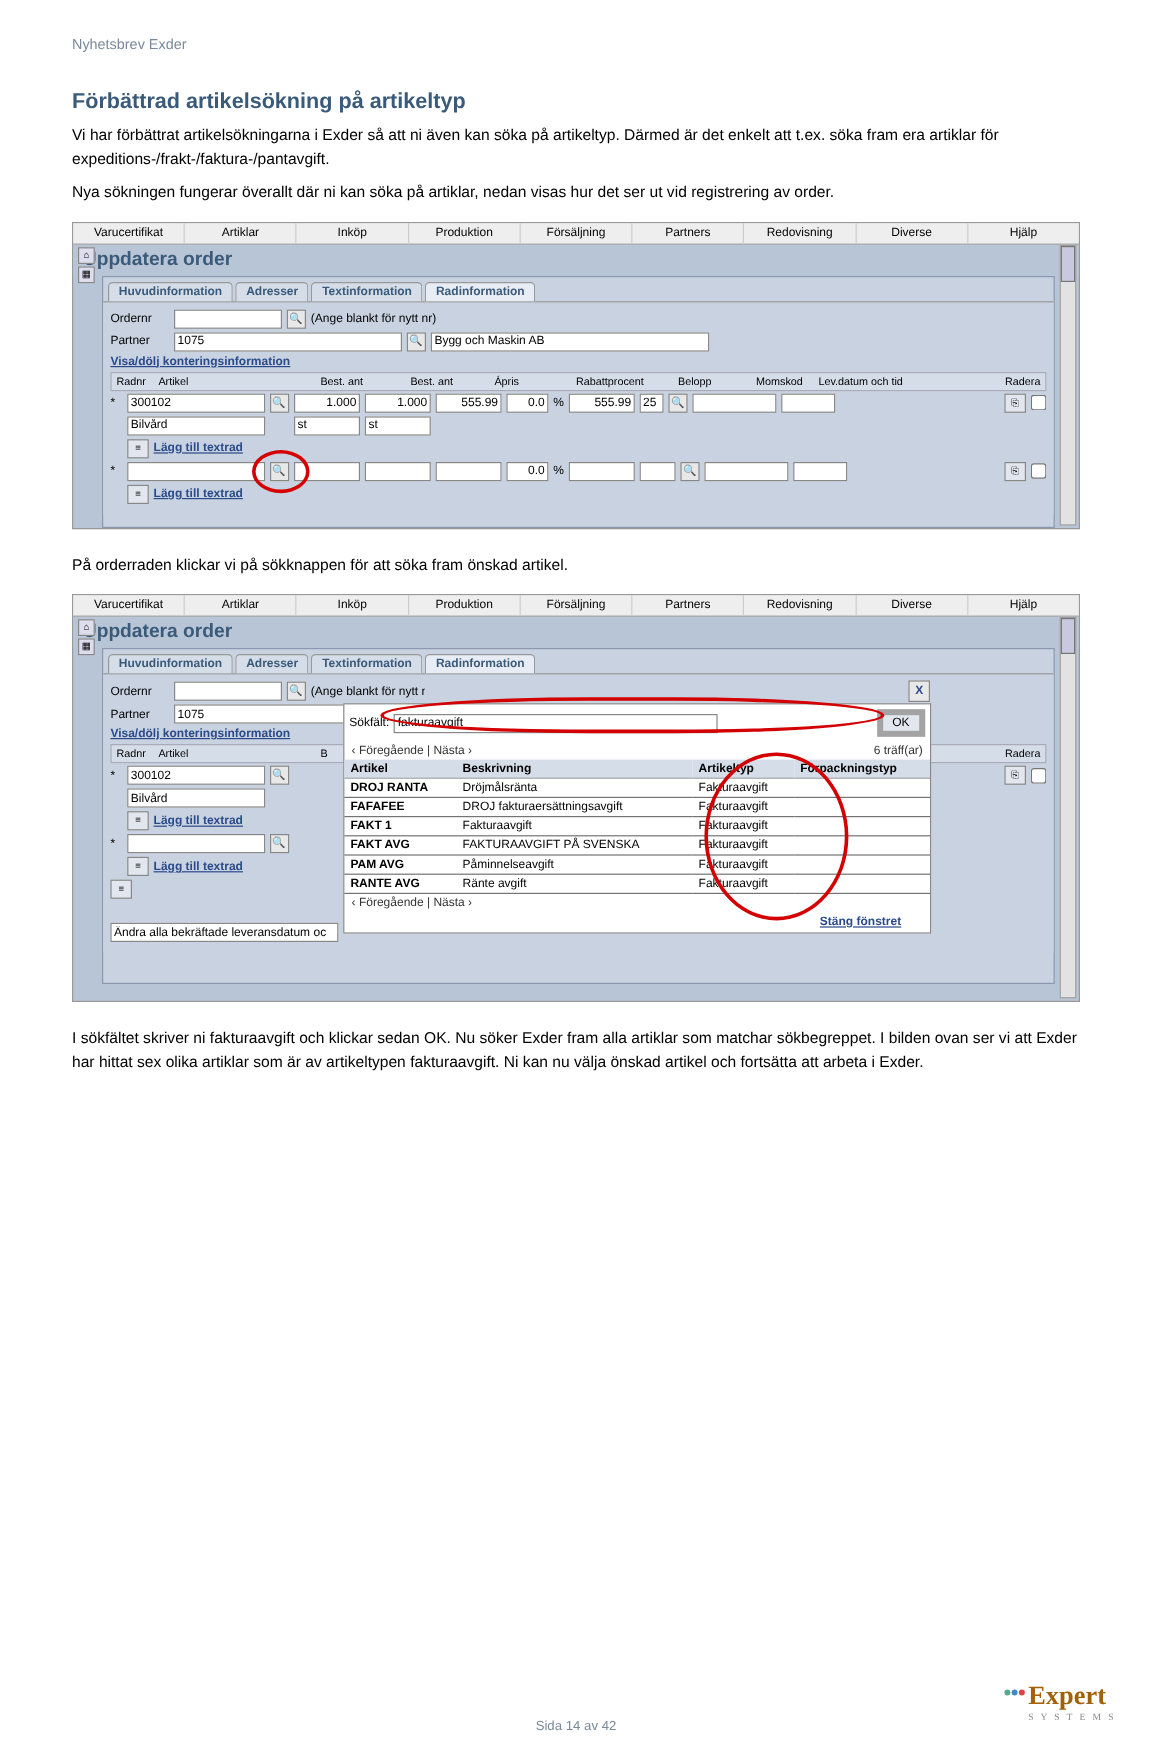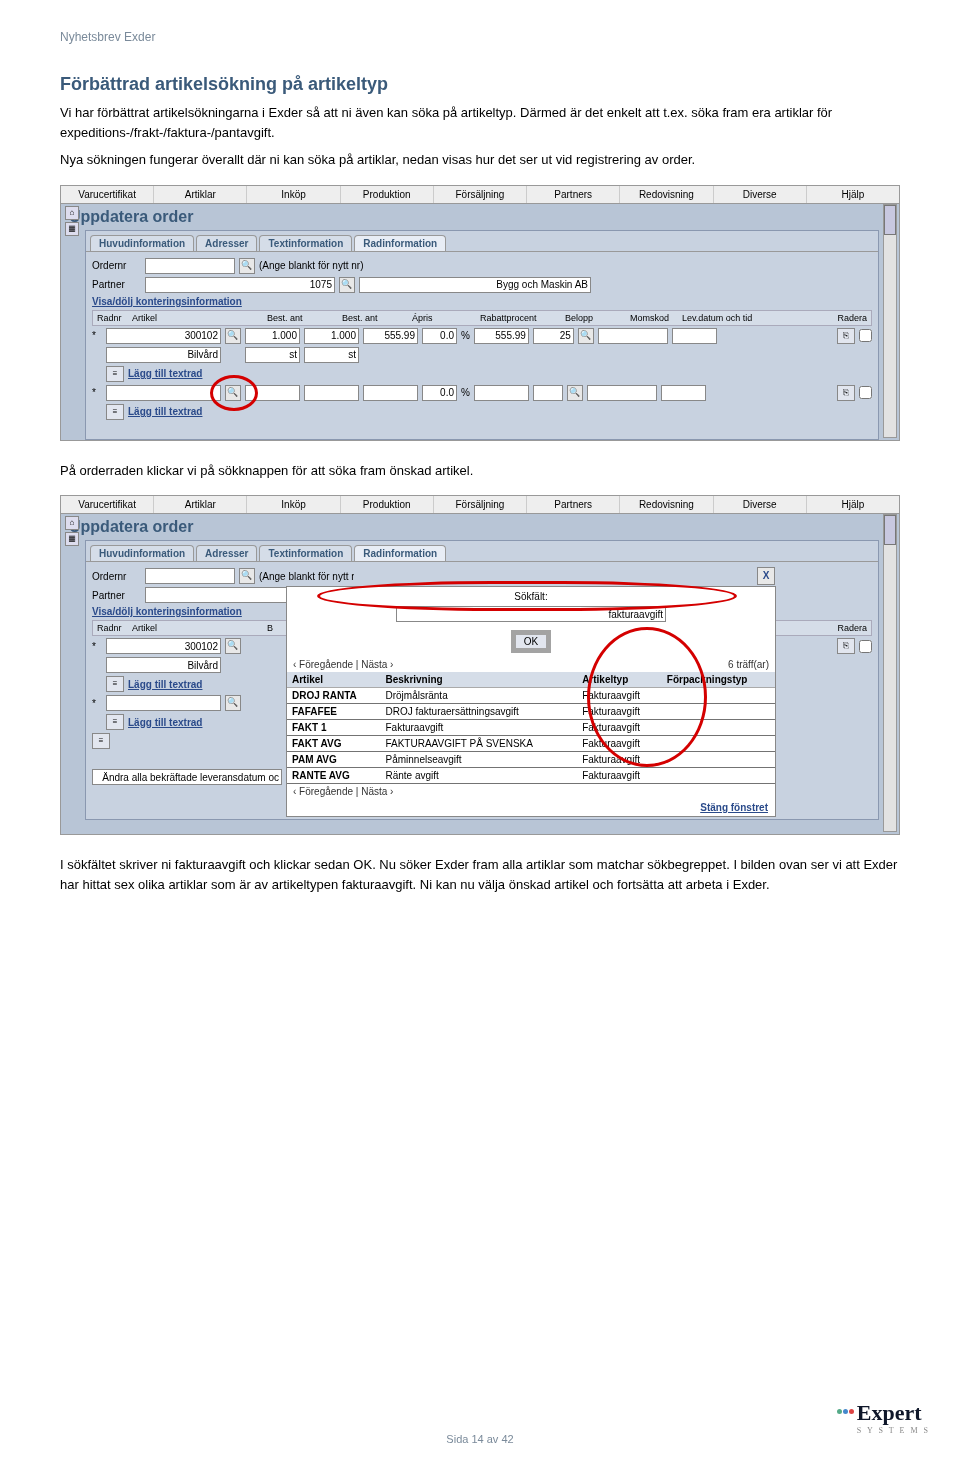--- a/index.html
+++ b/index.html
@@ -16,44 +16,44 @@
   .app-title { color: #3a5a7a; font-size: 16px; font-weight: bold; padding: 4px 8px; background: #b8c5d6; display: flex; align-items: center; }
   .side-icons { position: absolute; left: 4px; top: 20px; display: flex; flex-direction: column; gap: 2px; }
   .side-icons span { width: 14px; height: 14px; background: #dde; border: 1px solid #888; font-size: 8px; text-align: center; line-height: 12px; }
   .content-panel { margin-left: 24px; margin-right: 20px; background: #c8d2e0; border: 1px solid #8a98b0; padding: 0 0 10px 0; position: relative; }
   .tabs { display: flex; padding: 4px 0 0 4px; }
   .tab { background: #d5dde8; border: 1px solid #999; border-bottom: none; padding: 2px 8px; font-size: 10px; color: #3a5a7a; font-weight: bold; margin-right: 2px; border-radius: 4px 4px 0 0; }
   .tab.active { background: #e8edf5; }
   .form-body { background: #c8d2e0; border-top: 1px solid #999; padding: 6px; }
   .row { display: flex; align-items: center; margin-bottom: 3px; gap: 4px; }
   .lbl { font-size: 10px; margin-right: 4px; min-width: 45px; }
-  input.fld { background: #fff; border: 1px solid #888; font-size: 10px; padding: 1px 2px; height: 16px; text-align: right; }
+  input.fld { background: #fff; border: 1px solid #888; font-size: 10px; padding: 1px 2px; height: 16px; }
   .search-btn { width: 16px; height: 16px; background: #e8e8e8; border: 1px solid #888; font-size: 9px; line-height: 13px; text-align: center; cursor: pointer; }
   .link-txt { color: #2a4a8a; text-decoration: underline; font-size: 10px; font-weight: bold; cursor: pointer; }
   .section-hdr { background: #d5dde8; padding: 2px 4px; font-size: 9px; display: flex; gap: 0; margin: 3px 0 2px 0; border: 1px solid #aab; }
   .section-hdr span { flex: 0 0 auto; }
   .small-btn { width: 18px; height: 16px; background: #e2e6ef; border: 1px solid #888; font-size: 8px; text-align: center; line-height: 13px; }
   .red-circle { position: absolute; border: 3px solid #d40000; border-radius: 50%; pointer-events: none; }
   .scrollbar-v { position: absolute; right: 2px; top: 18px; bottom: 2px; width: 14px; background: #e2e2e2; border: 1px solid #999; }
   .scrollbar-v .thumb { position: absolute; left: 0; right: 0; top: 0; height: 30px; background: #c8c8e0; border: 1px solid #777; }
 
   .popup { position: absolute; background: #fff; border: 1px solid #888; z-index: 5; font-size: 10px; }
   .popup .close-x { position: absolute; right: 0; top: -20px; width: 18px; height: 18px; background: #e8e8e8; border: 1px solid #888; text-align: center; line-height: 16px; color: #2a4a8a; font-weight: bold; cursor: pointer; }
-  .popup .top-row { display: flex; align-items: center; padding: 4px; gap: 4px; flex-direction: column; }
+  .popup .top-row { display: flex; align-items: center; padding: 4px; gap: 4px; }
   .popup .ok-btn { background: #e2e6ef; border: 5px solid #a3a3a3; padding: 1px 8px; font-size: 10px; cursor: pointer; }
   .popup .nav-row { padding: 2px 6px; font-size: 10px; color: #333; display: flex; justify-content: space-between; }
   .popup table { width: 100%; border-collapse: collapse; font-size: 10px; }
   .popup th { background: #d5dde8; padding: 2px 5px; text-align: left; font-weight: bold; border-bottom: 1px solid #aaa; font-size: 10px; }
   .popup td { padding: 2px 5px; border-bottom: 1px solid #737373; }
   .popup td.bold { font-weight: bold; }
-  .popup .close-link { text-align: right; padding: 3px 7px; color: #2a4a8a; font-weight: bold; cursor: pointer; text-decoration: underline; }
+  .popup .close-link { text-align: right; padding: 3px 24px; color: #2a4a8a; font-weight: bold; cursor: pointer; text-decoration: underline; }
 
   .page-footer { position: absolute; bottom: 20px; left: 0; right: 0; display: flex; justify-content: center; align-items: center; font-size: 11px; color: #7a8a9a; }
   .footer-logo { position: absolute; right: 30px; bottom: 10px; font-family: Georgia, serif; }
-  .footer-logo .expert { color: #0f172a; font-size: 22px; font-weight: bold; }
+  .footer-logo .expert { color: #a16207; font-size: 22px; font-weight: bold; }
   .footer-logo .systems { color: #888; font-size: 8px; letter-spacing: 2px; display: block; text-align: right; }
   .footer-logo .dots { position: absolute; left: -20px; top: 4px; }
   .footer-logo .dot { width: 5px; height: 5px; border-radius: 50%; display: inline-block; margin-right: 1px; }
 </style>
 </head>
 <body>
 
 <div class="page">
   <div class="doc-header">Nyhetsbrev Exder</div>
 
@@ -120,21 +120,21 @@
         <div class="row">
           <span style="width:10px">*</span>
           <input class="fld" style="width: 115px;" value="300102">
           <span class="search-btn">🔍</span>
           <input class="fld" style="width: 55px; text-align: right;" value="1.000">
           <input class="fld" style="width: 55px; text-align: right;" value="1.000">
           <input class="fld" style="width: 55px; text-align: right;" value="555.99">
           <input class="fld" style="width: 35px; text-align: right;" value="0.0">
           <span>%</span>
           <input class="fld" style="width: 55px; text-align: right;" value="555.99">
-          <input class="fld" style="width: 41px;" value="25">
+          <input class="fld" style="width: 20px;" value="25">
           <span class="search-btn">🔍</span>
           <input class="fld" style="width: 70px;">
           <input class="fld" style="width: 45px;">
           <span style="flex:1"></span>
           <span class="small-btn">⎘</span>
           <input type="checkbox" style="">
         </div>
         <div class="row">
           <span style="width:10px"></span>
           <input class="fld" style="width: 115px;" value="Bilvård">

